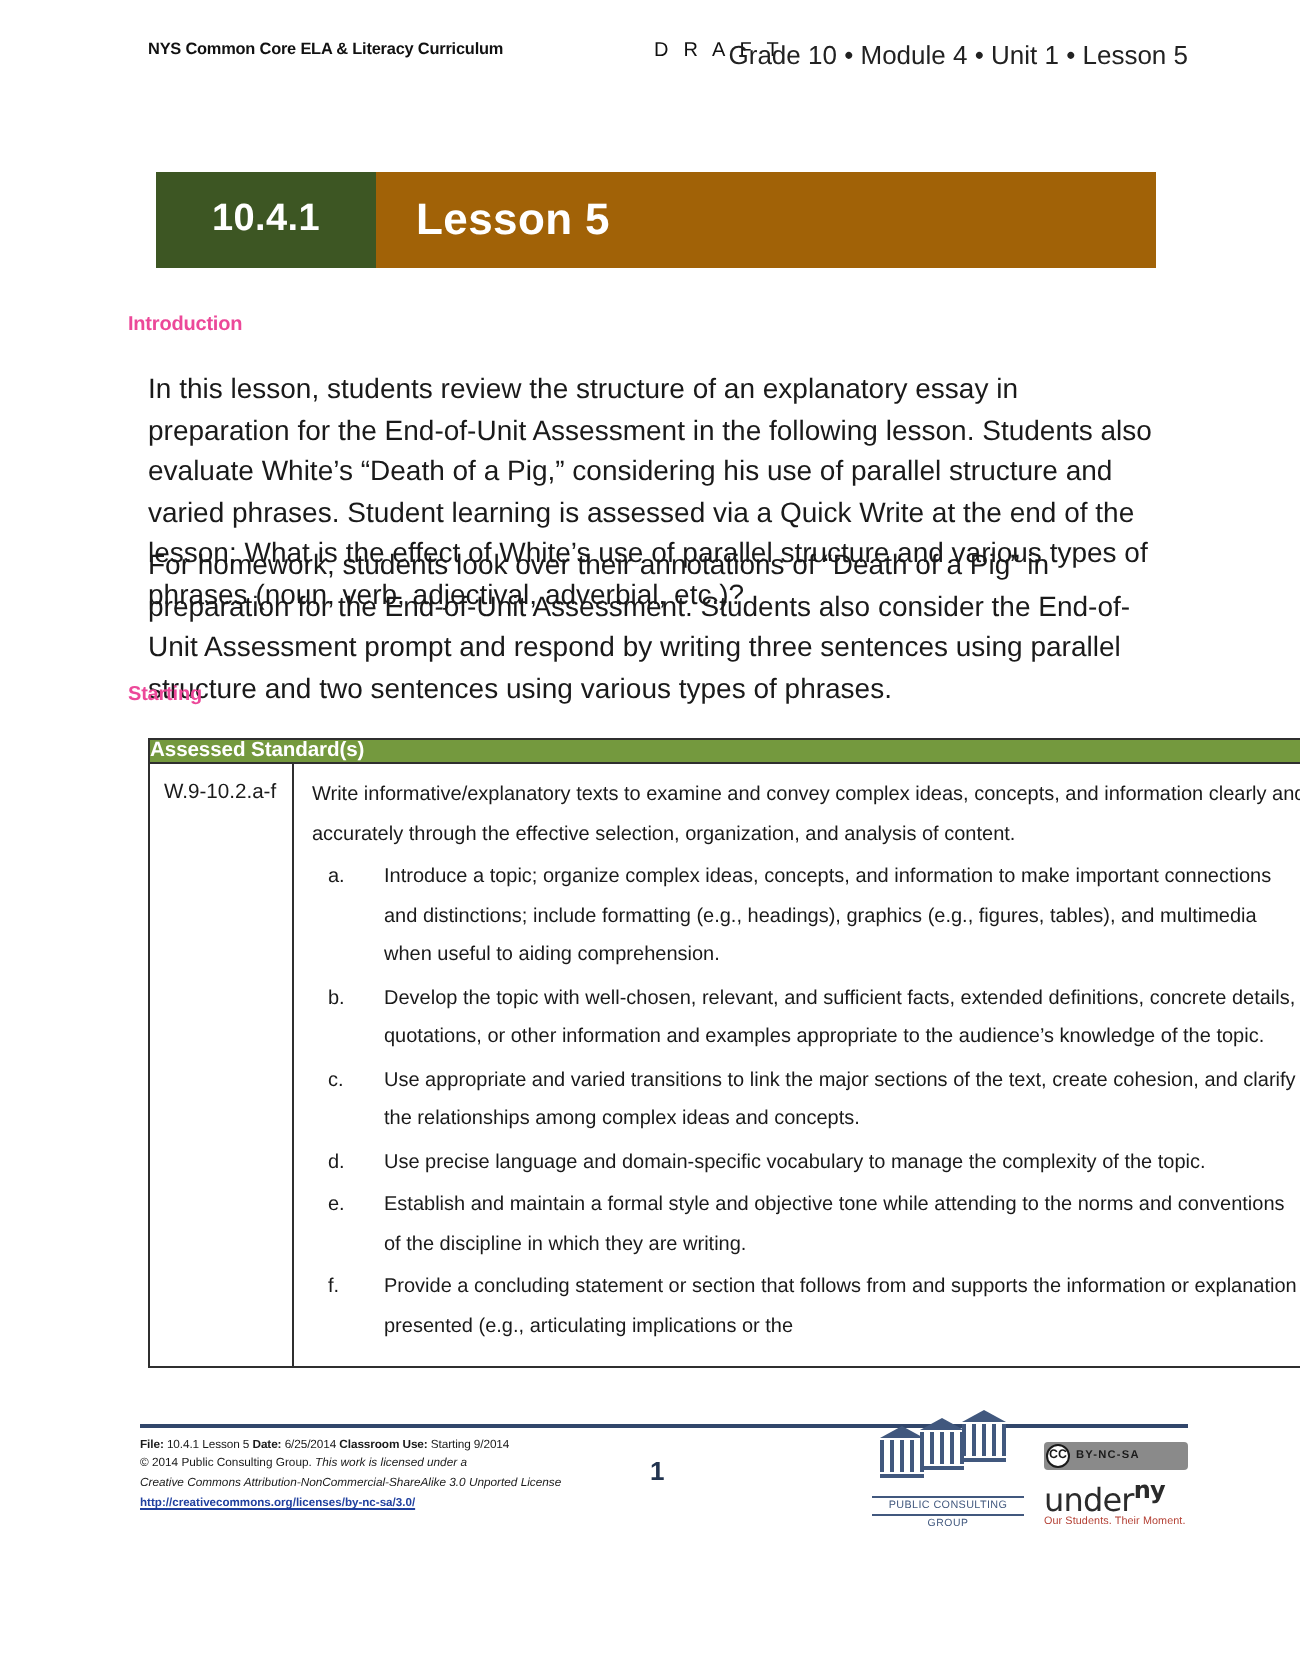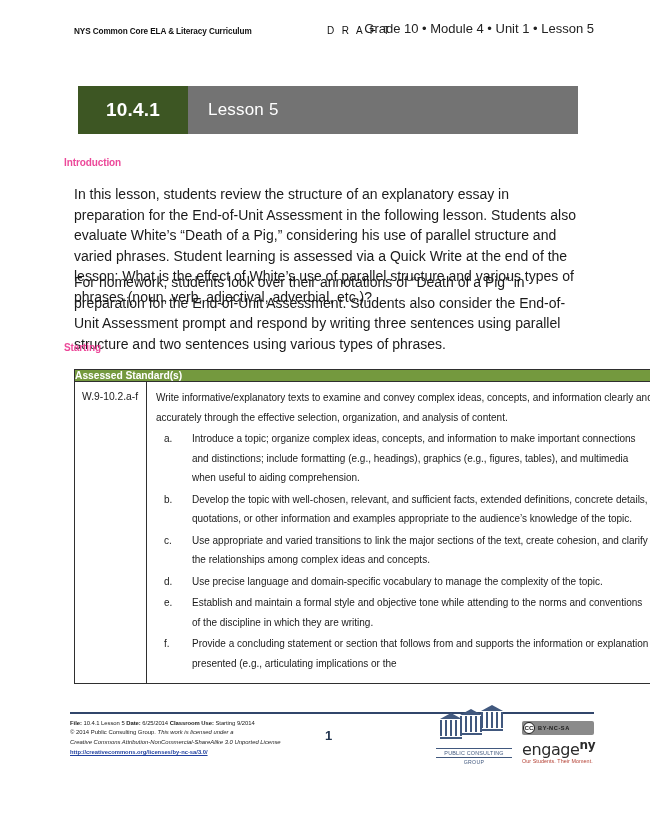--- a/index.html
+++ b/index.html
@@ -25,21 +25,21 @@
   }
 
   
   .doc-header {
     position: absolute;
     top: 20px;
     left: 74px;
     right: 56px;
     height: 16px;
     display: flex;
-    align-items: flex-end;
+    align-items: flex-start;
     font-size: 8.2px;
   }
   .doc-header .hdr-left {
     font-weight: bold;
     letter-spacing: -0.1px;
     white-space: nowrap;
     color: #111;
   }
   .doc-header .hdr-mid {
     position: absolute;
@@ -73,27 +73,27 @@
     color: #ffffff;
     display: flex;
     align-items: center;
     justify-content: center;
     font-size: 19px;
     font-weight: bold;
     letter-spacing: 0.2px;
   }
   .banner-title {
     flex: 1;
-    background: #737373;
+    background: #a16207;
     color: #ffffff;
     display: flex;
     align-items: center;
     padding-left: 20px;
-    font-size: 17px;
-    font-weight: normal;
+    font-size: 22px;
+    font-weight: bold;
     letter-spacing: 0.2px;
   }
 
   
   h2.section-heading {
     position: absolute;
     left: 64px;
     margin: 0;
     font-size: 10px;
     font-weight: bold;
@@ -455,21 +455,21 @@
         <div class="pcg-name">PUBLIC CONSULTING</div>
         <div class="pcg-sub">GROUP</div>
       </div>
 
       <div class="ny-block">
         <div class="cc-badge">
           <div class="cc-circle">CC</div>
           <div class="cc-text">BY-NC-SA</div>
         </div>
         <div class="engage-word">
-          <span>engage</span><sup>ny</sup>
+          <span>under</span><sup>ny</sup>
         </div>
         <div class="engage-tag">Our Students. Their Moment.</div>
       </div>
 
     </div>
   </div>
 
 </div>
 
 </body></html>

